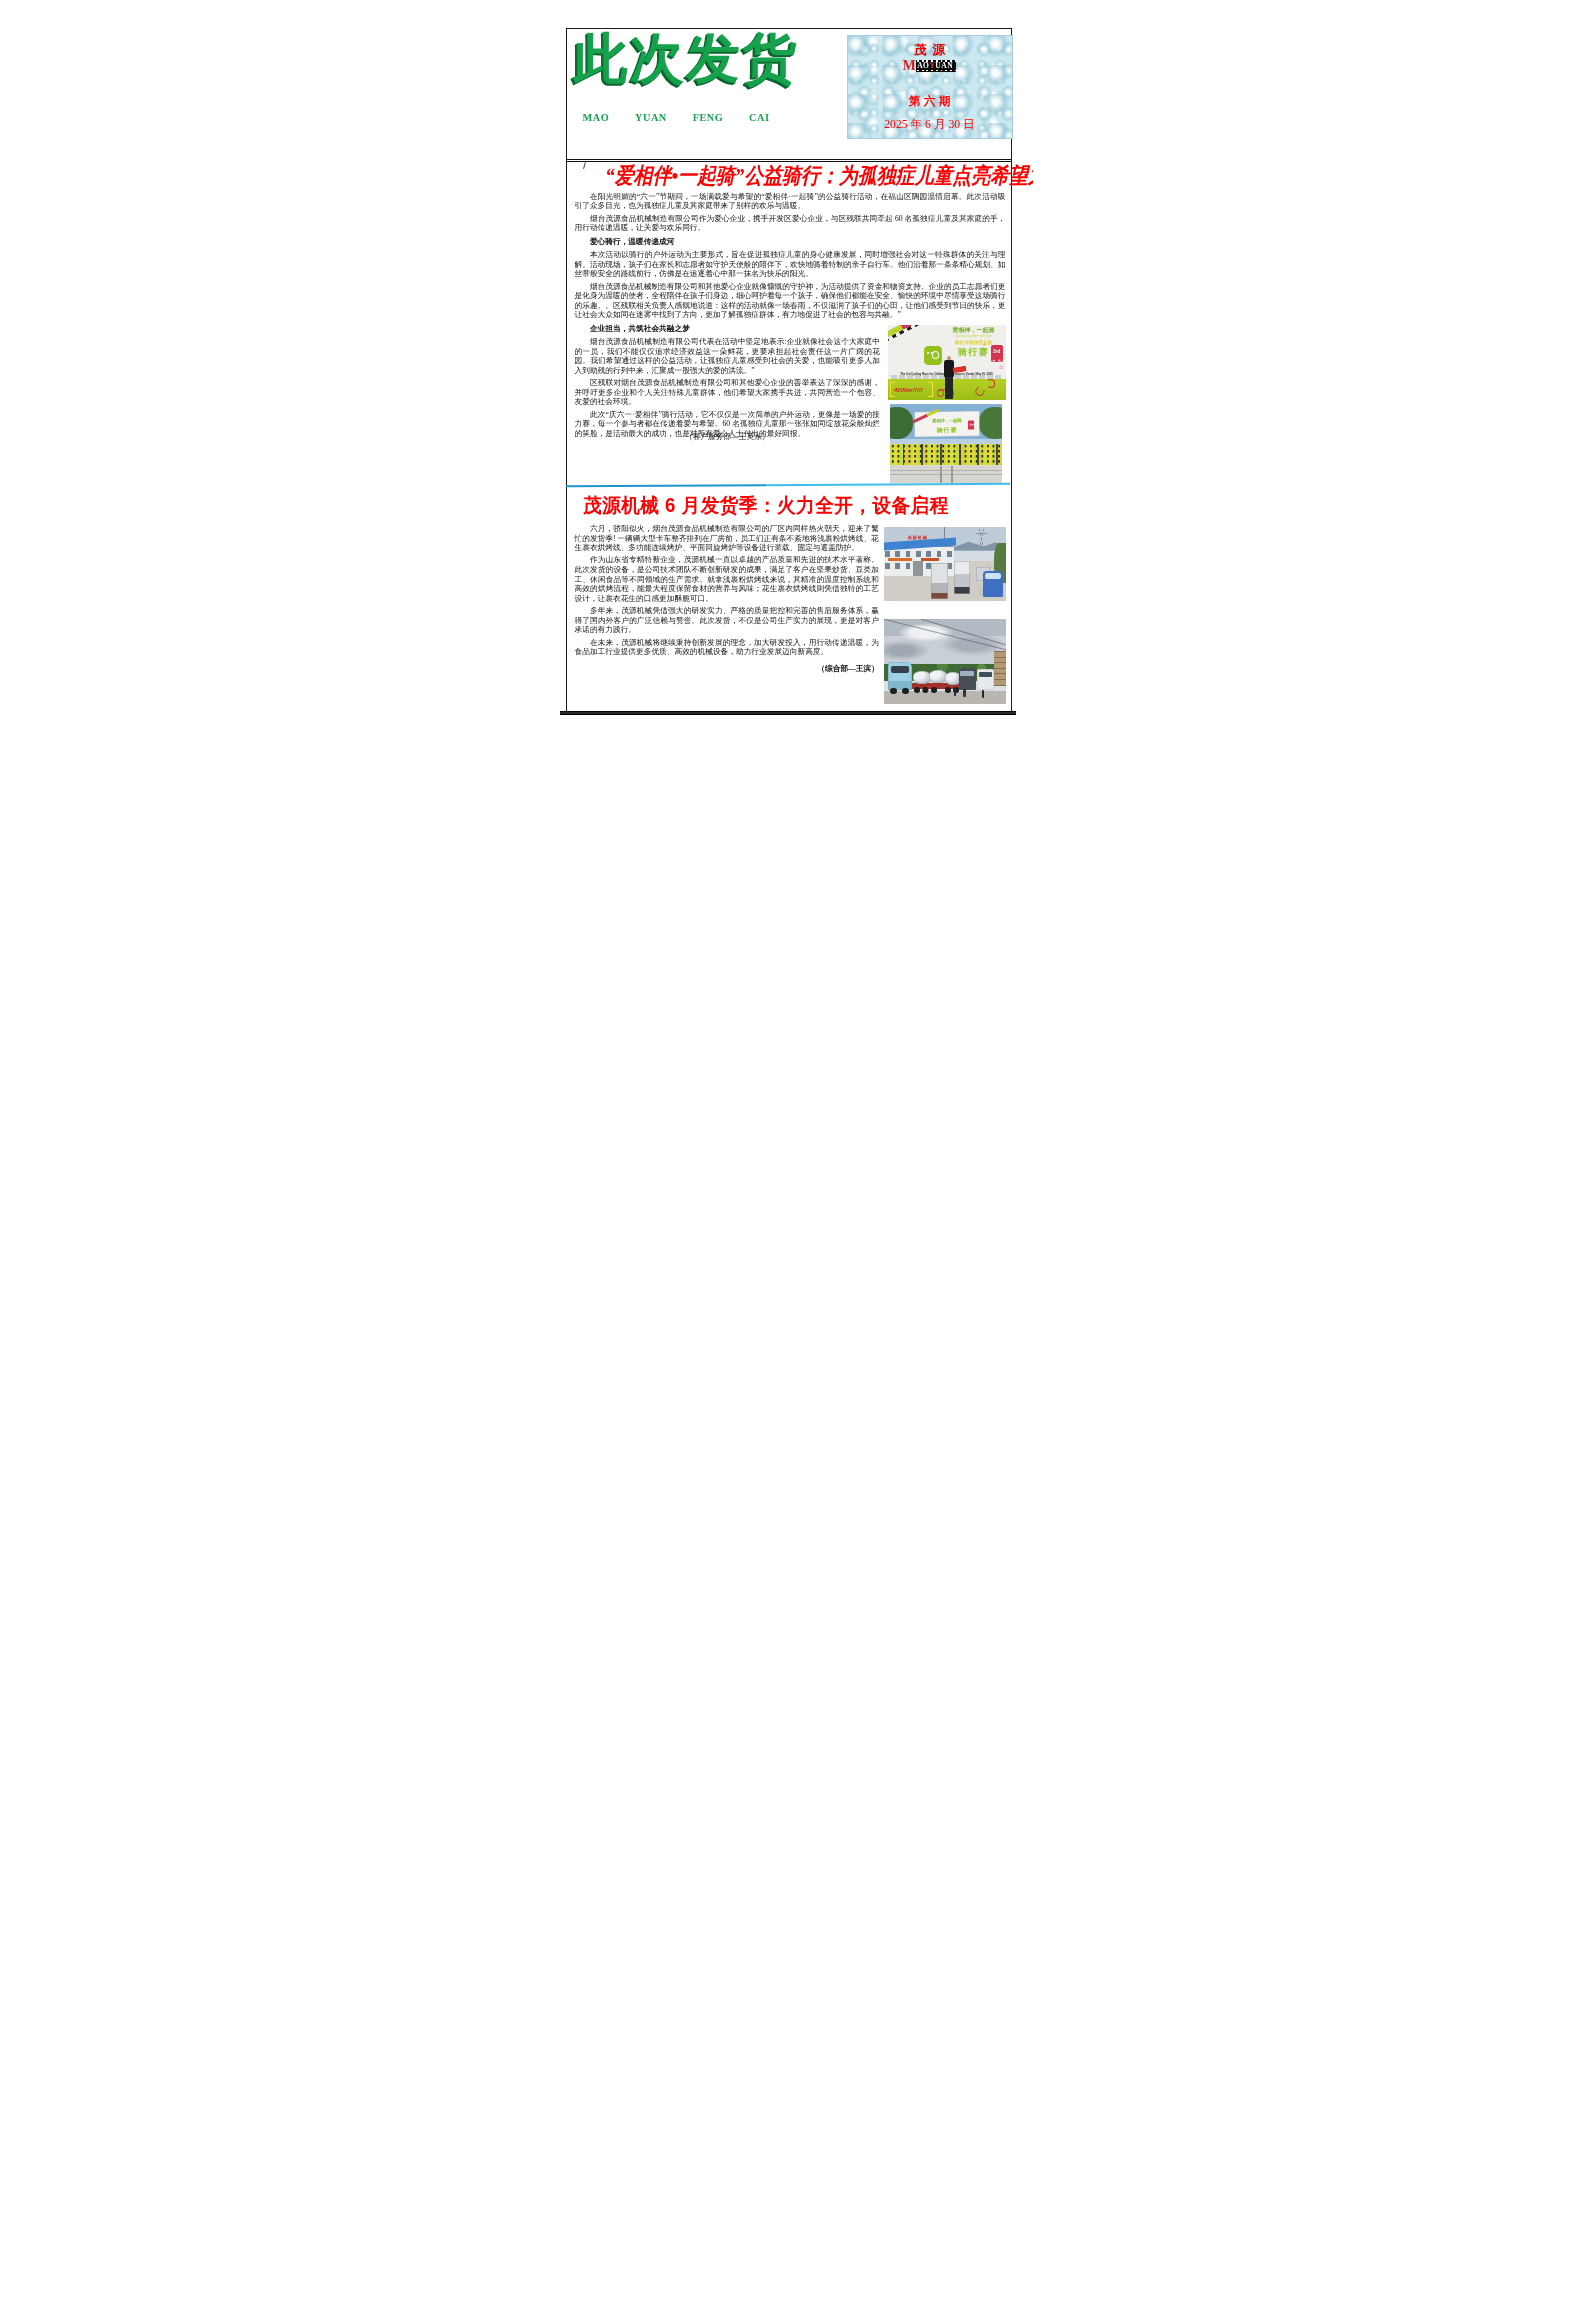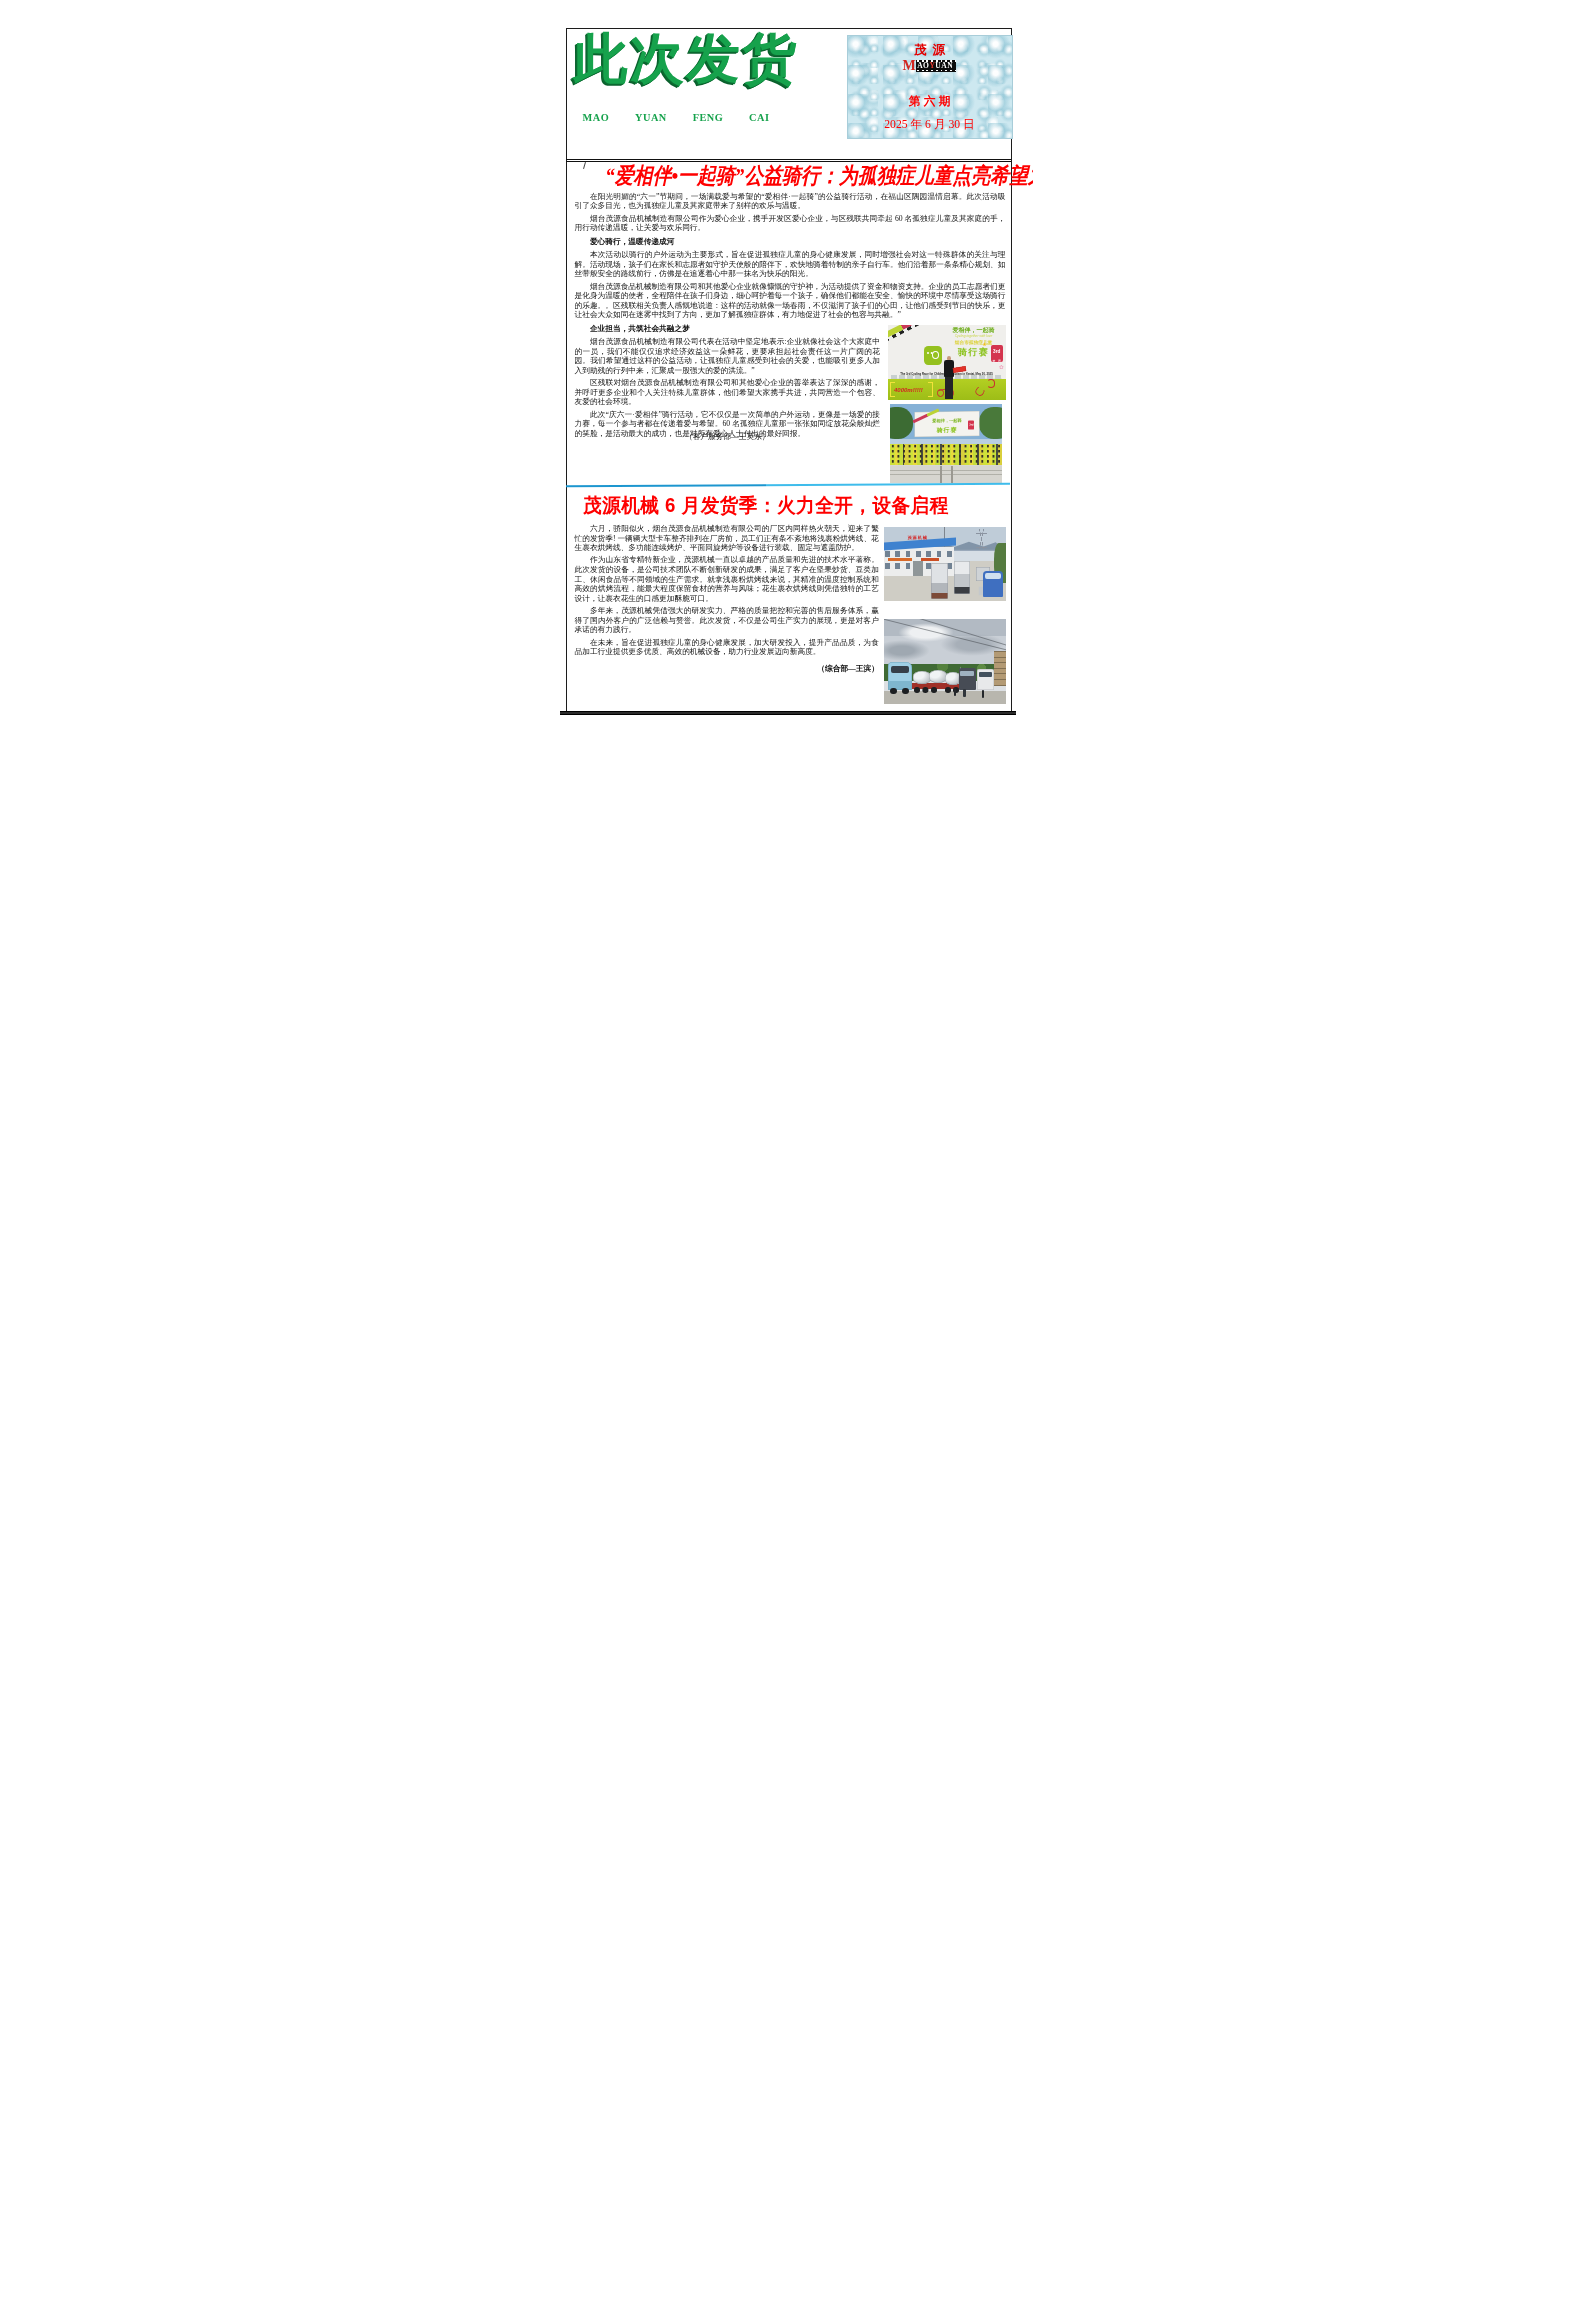--- a/index.html
+++ b/index.html
@@ -330,20 +330,20 @@
         <div class="ph4-truck3"></div>
         <div class="ph4-person p1"></div>
         <div class="ph4-person p2"></div>
         <div class="ph4-person p3"></div>
       </div>
     </div>
 
     <p>六月，骄阳似火，烟台茂源食品机械制造有限公司的厂区内同样热火朝天，迎来了繁忙的发货季! 一辆辆大型卡车整齐排列在厂房前，员工们正有条不紊地将浅裹粉烘烤线、花生裹衣烘烤线、多功能连续烤炉、平面回旋烤炉等设备进行装载、固定与遮盖防护。</p>
     <p>作为山东省专精特新企业，茂源机械一直以卓越的产品质量和先进的技术水平著称。此次发货的设备，是公司技术团队不断创新研发的成果，满足了客户在坚果炒货、豆类加工、休闲食品等不同领域的生产需求。就拿浅裹粉烘烤线来说，其精准的温度控制系统和高效的烘烤流程，能最大程度保留食材的营养与风味；花生裹衣烘烤线则凭借独特的工艺设计，让裹衣花生的口感更加酥脆可口。</p>
     <p>多年来，茂源机械凭借强大的研发实力、严格的质量把控和完善的售后服务体系，赢得了国内外客户的广泛信赖与赞誉。此次发货，不仅是公司生产实力的展现，更是对客户承诺的有力践行。</p>
-    <p>在未来，旨在促进孤独症儿童的身心健康发展，加大研发投入，提升产品品质，为食品加工行业提供更多优质、高效的机械设备，助力行业发展迈向新高度。</p>
+    <p>在未来，茂源机械将继续秉持创新发展的理念，加大研发投入，用行动传递温暖，为食品加工行业提供更多优质、高效的机械设备，助力行业发展迈向新高度。</p>
     <div class="attr2">（综合部—王滨）</div>
     <div class="clear"></div>
   </div>
 
   <div class="footer-rule"></div>
 </div>
 
 
 </body></html>

